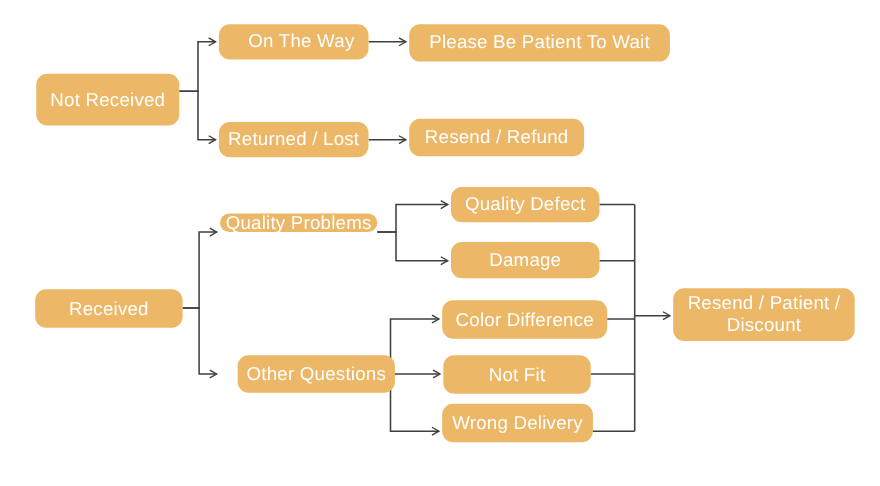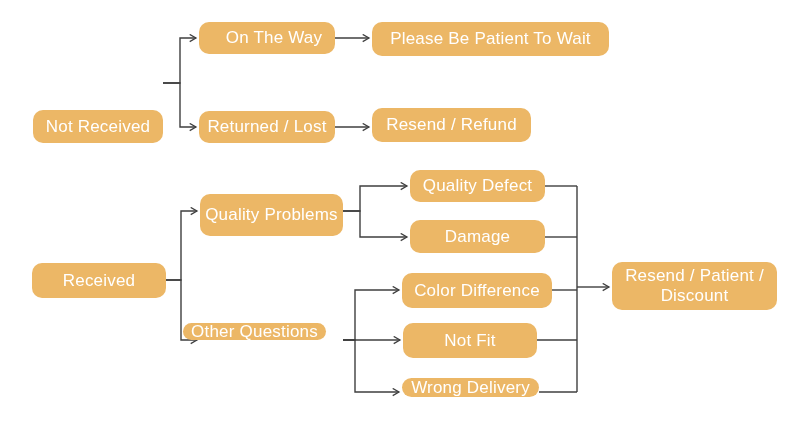--- a/index.html
+++ b/index.html
@@ -64,27 +64,27 @@
         <polyline points="545,186 577,186" fill="none" stroke="#3f3f3f" stroke-width="1.4"></polyline>
         <polyline points="545,237 577,237" fill="none" stroke="#3f3f3f" stroke-width="1.4"></polyline>
         <polyline points="552,290 577,290" fill="none" stroke="#3f3f3f" stroke-width="1.4"></polyline>
         <polyline points="537,340 577,340" fill="none" stroke="#3f3f3f" stroke-width="1.4"></polyline>
         <polyline points="539,392 577,392" fill="none" stroke="#3f3f3f" stroke-width="1.4"></polyline>
         <polyline points="577,186 577,392" fill="none" stroke="#3f3f3f" stroke-width="1.4"></polyline>
         <polyline points="577,287 609,287" fill="none" stroke="#3f3f3f" stroke-width="1.4" marker-end="url(#arrowhead)"></polyline>
       </g>
   </svg>
 
-<div class="node" style="left: 33px; top: 67px; width: 130px; height: 33px; margin-top: 43px;">Not Received</div>
+<div class="node" style="left: 33px; top: 67px; width: 130px; height: 47px;">Not Received</div>
     <div class="node" style="left: 199px; top: 22px; width: 136px; height: 32px; padding-left: 18px;">On The Way</div>
     <div class="node" style="left: 372px; top: 22px; width: 237px; height: 34px;">Please Be Patient To Wait</div>
     <div class="node" style="left: 199px; top: 111px; width: 136px; height: 32px;">Returned / Lost</div>
     <div class="node" style="left: 372px; top: 108px; width: 159px; height: 34px;">Resend / Refund</div>
     <div class="node" style="left: 32px; top: 263px; width: 134px; height: 35px;">Received</div>
-    <div class="node" style="left: 200px; top: 194px; width: 143px; height: 42px;">Quality Problems</div>
-    <div class="node" style="left: 183px; top: 323px; width: 143px; height: 17px;">Other Questions</div>
+    <div class="node" style="left: 200px; top: 194px; width: 143px; height: 17px;">Quality Problems</div>
+    <div class="node" style="left: 216px; top: 323px; width: 143px; height: 34px;">Other Questions</div>
     <div class="node" style="left: 410px; top: 170px; width: 135px; height: 32px;">Quality Defect</div>
     <div class="node" style="left: 410px; top: 220px; width: 135px; height: 33px;">Damage</div>
     <div class="node" style="left: 402px; top: 273px; width: 150px; height: 35px; text-align: right;">Color Difference</div>
     <div class="node" style="left: 403px; top: 323px; width: 134px; height: 35px;">Not Fit</div>
-    <div class="node" style="left: 402px; top: 378px; width: 137px; height: 19px;">Wrong Delivery</div>
+    <div class="node" style="left: 402px; top: 367px; width: 137px; height: 35px;">Wrong Delivery</div>
     <div class="node" style="left: 612px; top: 262px; width: 165px; height: 48px;">Resend / Patient / Discount</div>
   </div>
 
 </body></html>

